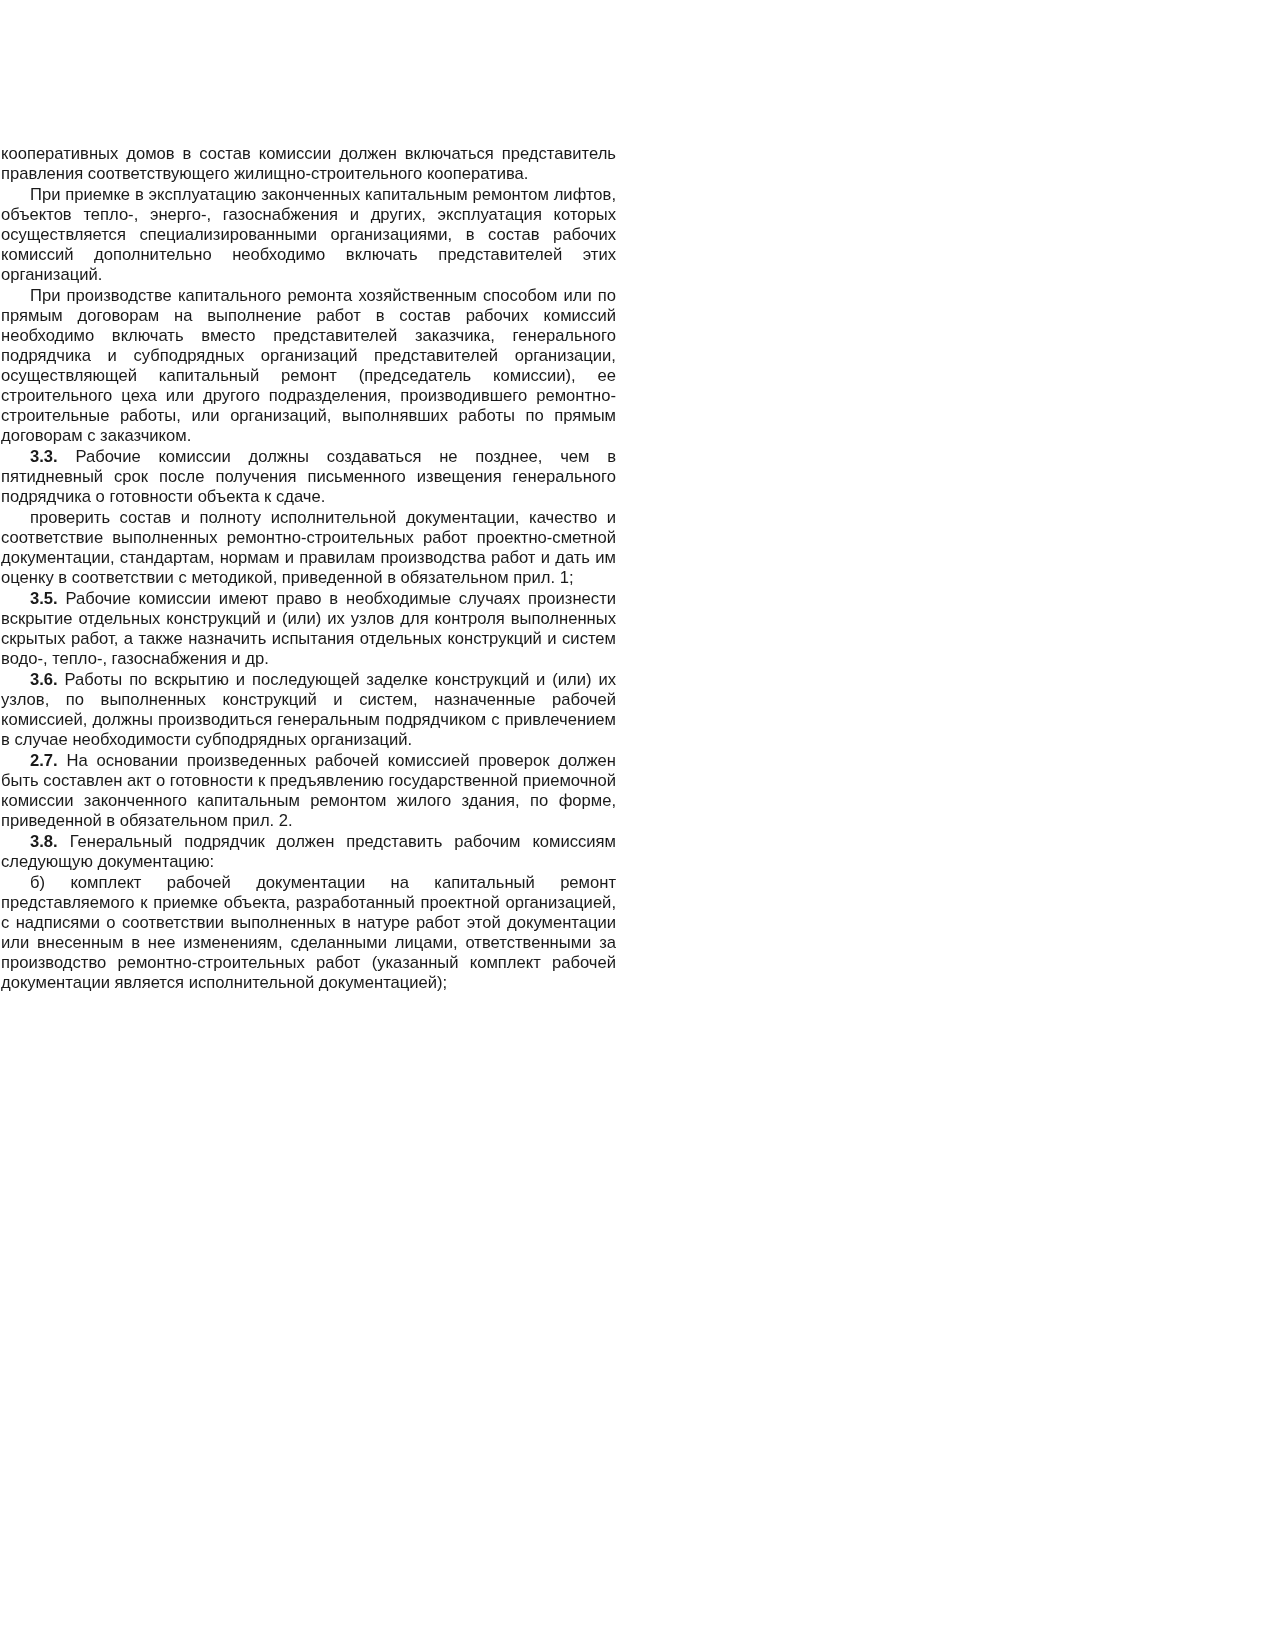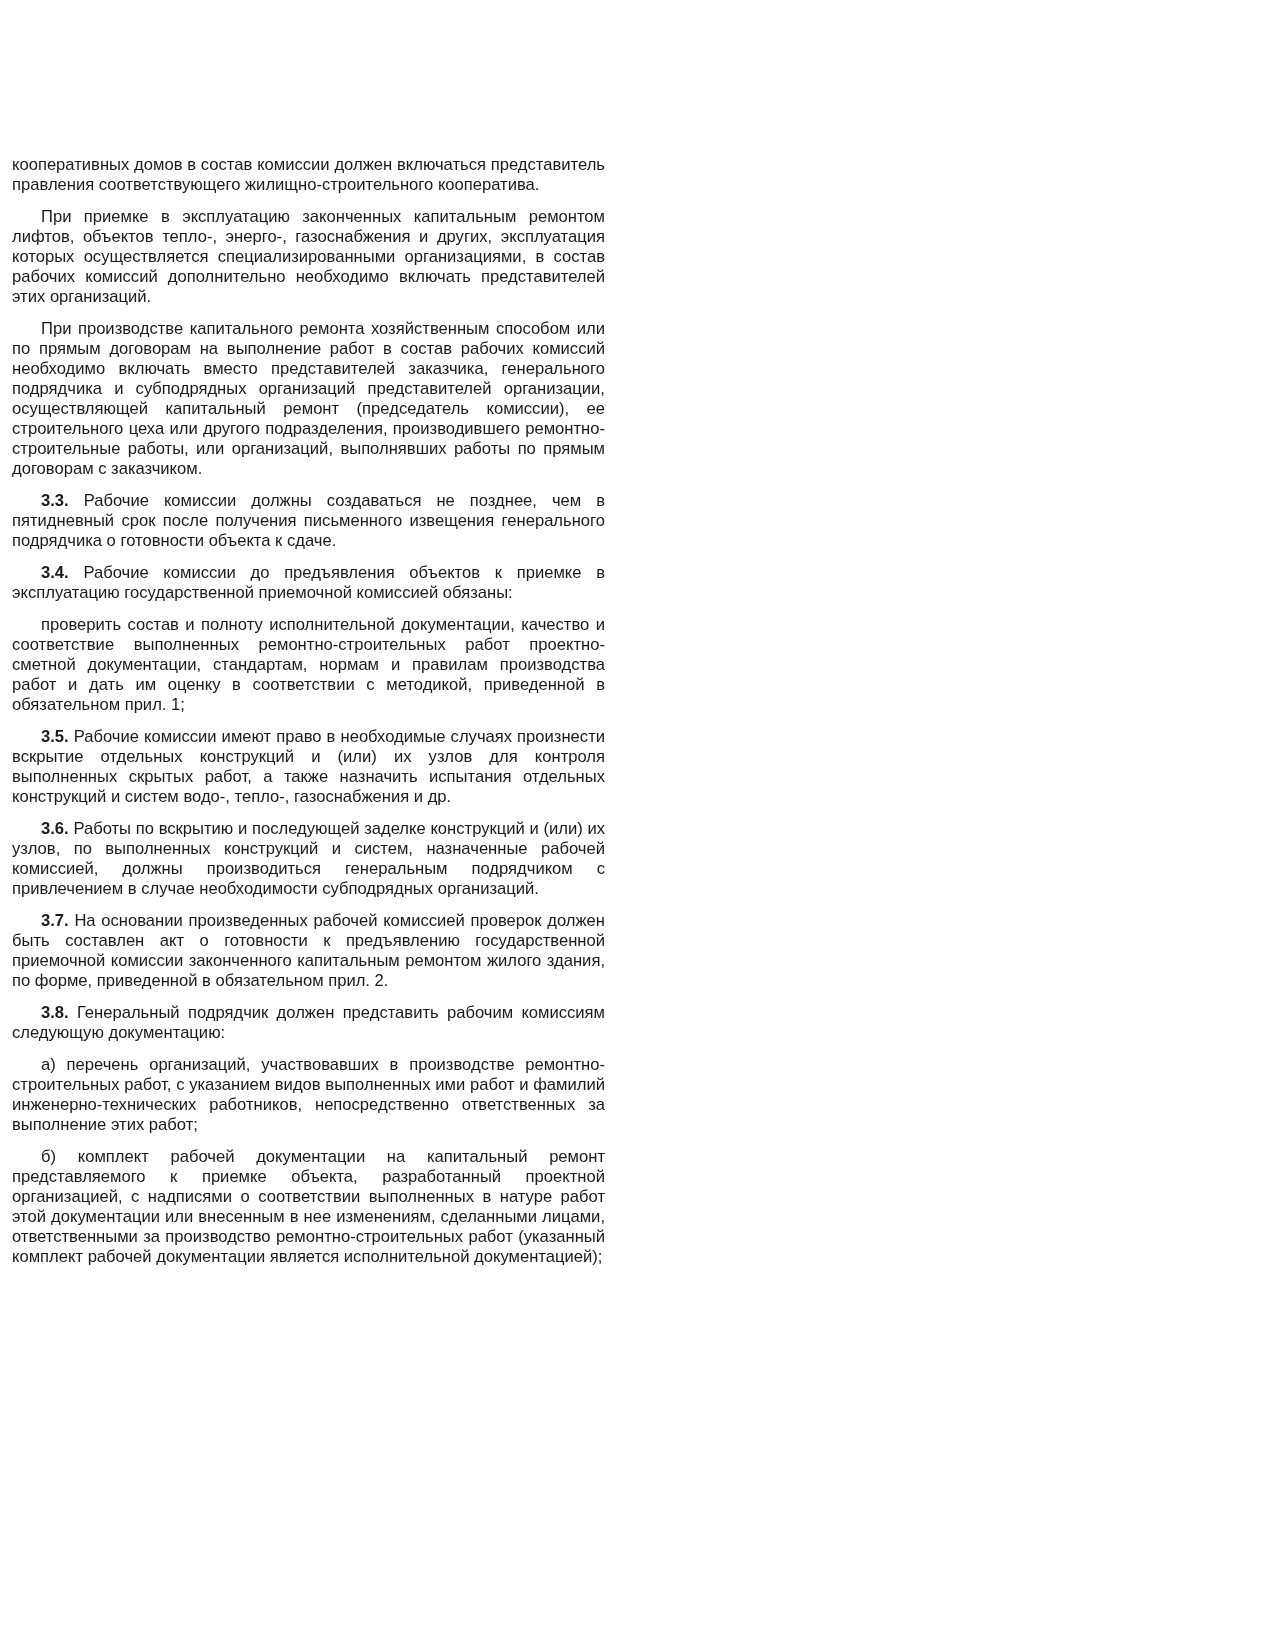--- a/index.html
+++ b/index.html
@@ -8,33 +8,31 @@
     position: absolute;
     left: 0;
     top: 143px;
     width: 617px;
     font-family: "Liberation Sans", sans-serif;
     font-size: 16.6px;
     line-height: 20px;
     color: #1a1a1a;
     text-align: justify;
   }
-  .p { margin: 12px; padding: 0; }
+  .p { margin: 1px; padding: 0; }
   .p.indent { text-indent: 29px; }
   .num { font-weight: bold; }
 </style>
 </head>
 <body>
 
 <div class="page">
   <p class="p"><span>кооперативных домов в состав комиссии должен включаться представитель правления соответствующего жилищно-строительного кооператива.</span></p>
   <p class="p indent"><span>При приемке в эксплуатацию законченных капитальным ремонтом лифтов, объектов тепло-, энерго-, газоснабжения и других, эксплуатация которых осуществляется специализированными организациями, в состав рабочих комиссий дополнительно необходимо включать представителей этих организаций.</span></p>
   <p class="p indent"><span>При производстве капитального ремонта хозяйственным способом или по прямым договорам на выполнение работ в состав рабочих комиссий необходимо включать вместо представителей заказчика, генерального подрядчика и субподрядных организаций представителей организации, осуществляющей капитальный ремонт (председатель комиссии), ее строительного цеха или другого подразделения, производившего    ремонтно-строительные работы, или организаций, выполнявших работы по прямым договорам с заказчиком.</span></p>
   <p class="p indent"><span class="num">3.3.</span><span> Рабочие комиссии должны создаваться не позднее, чем в пятидневный срок после получения письменного извещения генерального подрядчика о готовности объекта к сдаче.</span></p>
-  <p class="p indent"><span class="num">3.4.</span><span> Рабочие комиссии до предъявления объектов к приемке в эксплуатацию государственной приемочной комиссией обязаны:</span></p>
   <p class="p indent"><span>проверить состав и полноту исполнительной документации, качество и соответствие выполненных ремонтно-строительных работ проектно-сметной документации, стандартам, нормам и правилам производства работ и дать им оценку в соответствии с методикой, приведенной в обязательном прил. 1;</span></p>
   <p class="p indent"><span class="num">3.5.</span><span> Рабочие комиссии имеют право в необходимые случаях произнести вскрытие отдельных конструкций и (или) их узлов для контроля выполненных скрытых работ, а также назначить испытания отдельных конструкций и систем водо-, тепло-, газоснабжения и др.</span></p>
   <p class="p indent"><span class="num">3.6.</span><span> Работы по вскрытию и последующей заделке конструкций и (или) их узлов, по выполненных конструкций и систем, назначенные рабочей комиссией, должны производиться генеральным подрядчиком с привлечением в случае необходимости субподрядных организаций.</span></p>
-  <p class="p indent"><span class="num">3.7.</span><span> На основании произведенных рабочей комиссией проверок должен быть составлен акт о готовности к предъявлению государственной приемочной комиссии законченного капитальным ремонтом жилого здания, по форме, приведенной в обязательном прил. 2.</span></p>
+  <p class="p indent"><span class="num">2.7.</span><span> На основании произведенных рабочей комиссией проверок должен быть составлен акт о готовности к предъявлению государственной приемочной комиссии законченного капитальным ремонтом жилого здания, по форме, приведенной в обязательном прил. 2.</span></p>
   <p class="p indent"><span class="num">3.8.</span><span> Генеральный подрядчик должен представить рабочим комиссиям следующую документацию:</span></p>
-  <p class="p indent"><span>а) перечень организаций, участвовавших в производстве ремонтно-строительных работ, с указанием видов выполненных ими работ и фамилий инженерно-технических работников, непосредственно ответственных за выполнение этих работ;</span></p>
   <p class="p indent"><span>б) комплект рабочей документации на капитальный ремонт представляемого к приемке объекта, разработанный проектной организацией, с надписями о соответствии выполненных в натуре работ этой документации или внесенным в нее изменениям, сделанными лицами, ответственными за производство ремонтно-строительных работ (указанный комплект рабочей документации является исполнительной документацией);</span></p>
 </div>
 
 </body></html>

